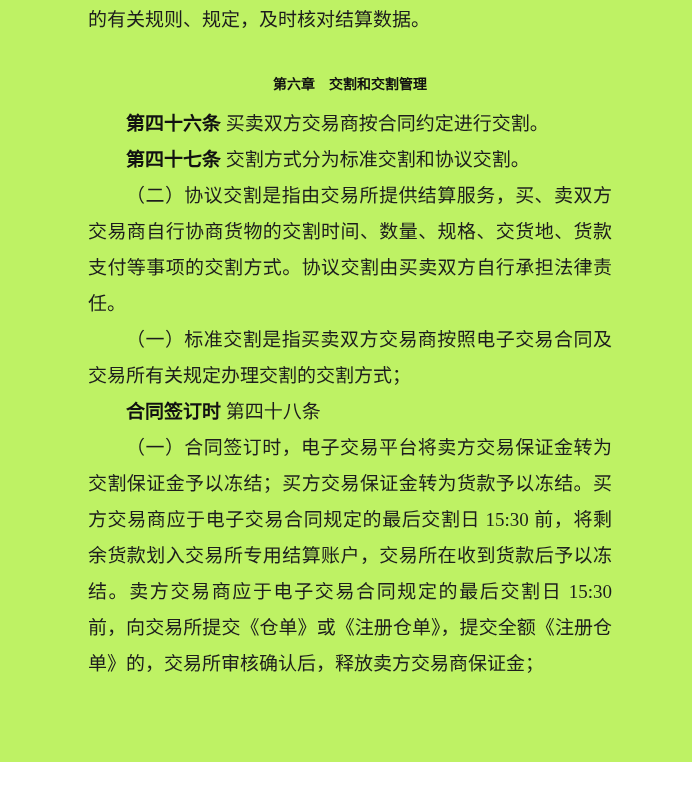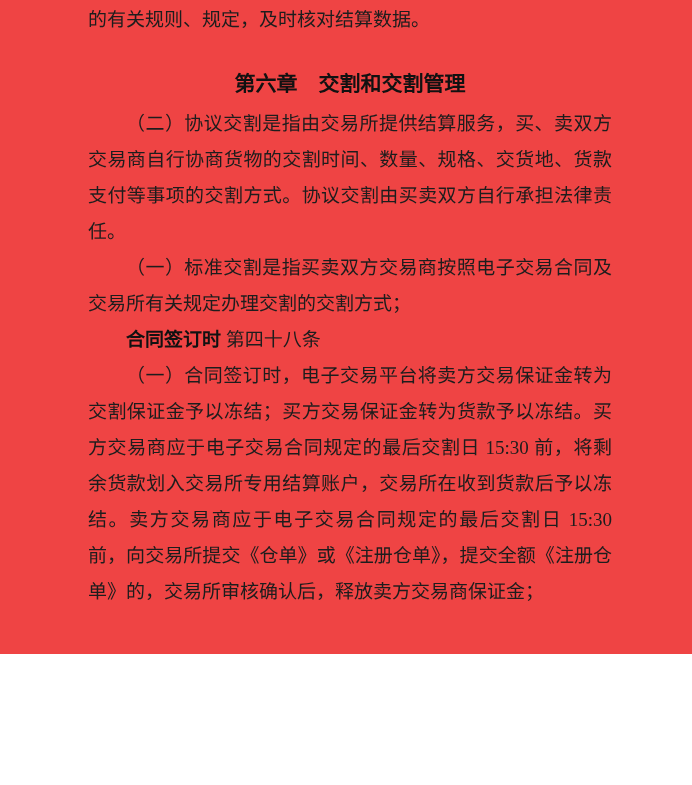--- a/index.html
+++ b/index.html
@@ -3,42 +3,42 @@
 <meta charset="utf-8">
 <style>
   html, body {
     margin: 0;
     padding: 0;
     background: #ffffff;
   }
   .page {
     position: relative;
     width: 692px;
-    height: 654px;
-    background: #ef4444;
+    height: 762px;
+    background: #bef264;
     overflow: hidden;
     box-sizing: border-box;
     padding: 2px 80px 0 88px;
     font-family: "Liberation Serif", "DejaVu Serif", serif;
     color: #1d1d1d;
     font-size: 19px;
     line-height: 36px;
   }
   .body-text p {
     margin: 0;
     text-align: justify;
     text-justify: inter-ideograph;
     word-break: break-all;
   }
   .body-text p.indent {
     text-indent: 2em;
   }
   .chapter-heading {
     margin: 28px 0 4px 0;
-    font-size: 21px;
+    font-size: 14px;
     line-height: 36px;
     font-weight: bold;
     text-align: center;
     color: #111111;
     font-family: "Liberation Sans", "DejaVu Sans", sans-serif;
   }
   .article-no {
     font-weight: bold;
     font-family: "Liberation Sans", "DejaVu Sans", sans-serif;
     color: #111111;
@@ -47,21 +47,23 @@
 </head>
 <body>
 
 <div class="page">
   <div class="body-text">
 
     <p><span>的有关规则、规定，及时核对结算数据。</span></p>
 
     <h2 class="chapter-heading">第六章　交割和交割管理</h2>
 
+    <p class="indent"><b class="article-no">第四十六条</b><span> 买卖双方交易商按合同约定进行交割。</span></p>
 
+    <p class="indent"><b class="article-no">第四十七条</b><span> 交割方式分为标准交割和协议交割。</span></p>
 
     <p class="indent"><span>（二）协议交割是指由交易所提供结算服务，买、卖双方交易商自行协商货物的交割时间、数量、规格、交货地、货款支付等事项的交割方式。协议交割由买卖双方自行承担法律责任。</span></p>
 
     <p class="indent"><span>（一）标准交割是指买卖双方交易商按照电子交易合同及交易所有关规定办理交割的交割方式；</span></p>
 
 
     <p class="indent"><b class="article-no">合同签订时</b><span> 第四十八条</span></p>
 
     <p class="indent"><span>（一）合同签订时，电子交易平台将卖方交易保证金转为交割保证金予以冻结；买方交易保证金转为货款予以冻结。买方交易商应于电子交易合同规定的最后交割日 15:30 前，将剩余货款划入交易所专用结算账户，交易所在收到货款后予以冻结。卖方交易商应于电子交易合同规定的最后交割日 15:30 前，向交易所提交《仓单》或《注册仓单》，提交全额《注册仓单》的，交易所审核确认后，释放卖方交易商保证金；</span></p>
 

